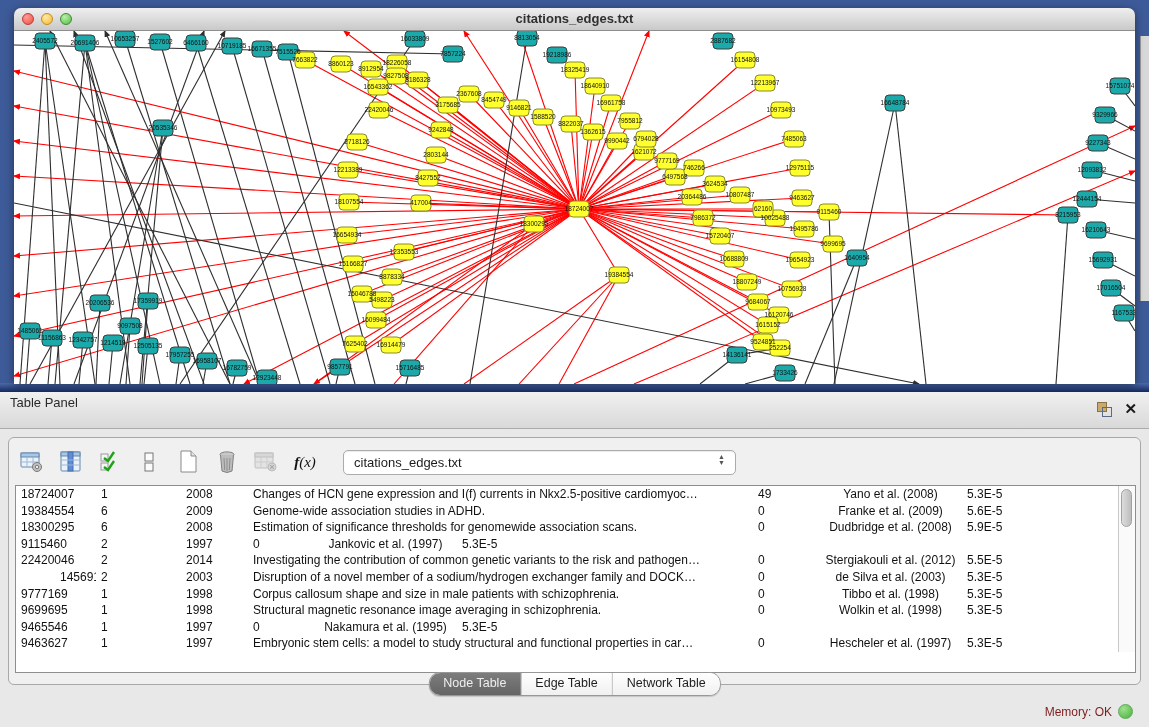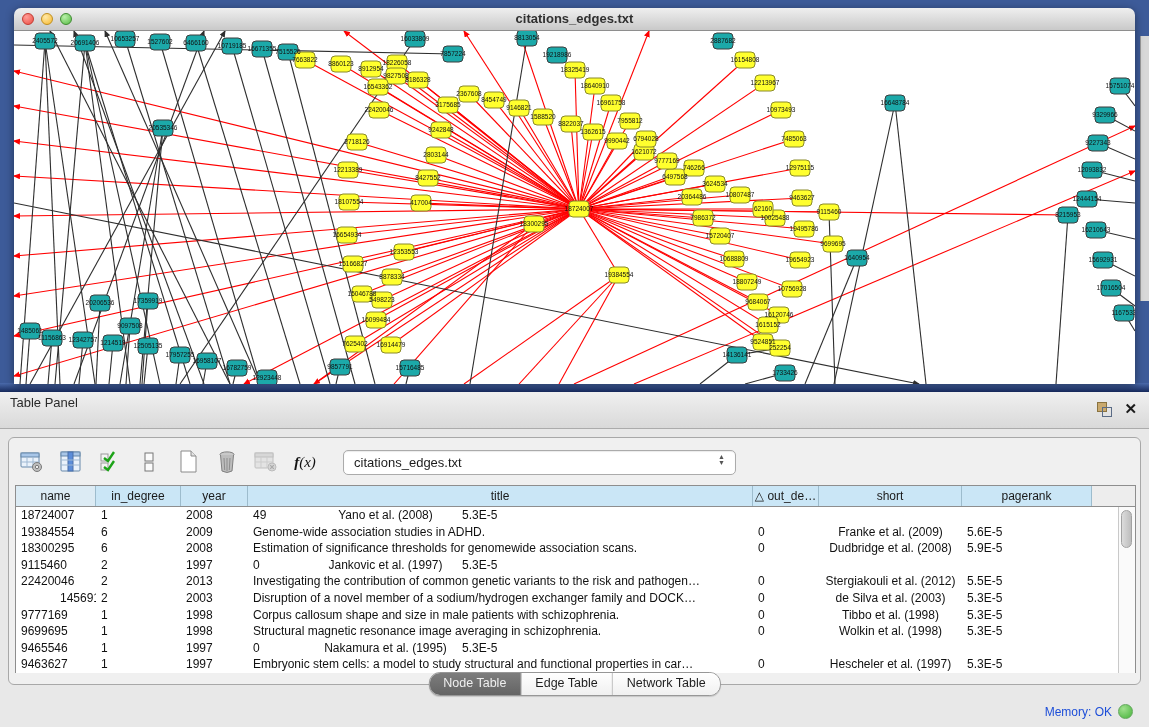--- a/index.html
+++ b/index.html
@@ -45,21 +45,21 @@
   .td.c{text-align:center;padding-left:0;}
   .vscroll{position:absolute;right:0;top:0;width:17px;height:166px;background:#FAFAFA;border-left:1px solid #C9C9C9;box-sizing:border-box;}
   .thumb{position:absolute;left:2px;top:3px;width:11px;height:38px;border-radius:6px;background:linear-gradient(90deg,#DCDCDC,#BDBDBD);border:1px solid #A2A2A2;box-sizing:border-box;}
   
   .tabs{position:absolute;left:50%;top:672px;transform:translateX(-50%);display:flex;height:22px;border:1px solid #979797;border-radius:11px;overflow:hidden;background:#fff;box-shadow:0 1px 1px rgba(0,0,0,.15);}
   .seg{padding:0 14px;font-size:12.5px;line-height:21px;color:#1e1e1e;background:linear-gradient(#FFFFFF,#F0F0F0);border-right:1px solid #B5B5B5;cursor:default;}
   .seg:last-child{border-right:none;}
   .seg.sel{background:linear-gradient(#7d7d7d,#646464);color:#EFEFEF;}
   
   .status{position:absolute;right:16px;top:704px;display:flex;align-items:center;gap:6px;}
-  .status .txt{font-size:12px;color:#1d4ed8;}
+  .status .txt{font-size:12px;color:#7f1d1d;}
   .mem-dot{width:15px;height:15px;border-radius:50%;background:radial-gradient(circle at 35% 30%,#9fe08d,#46B33A);border:1px solid #61A75B;box-sizing:border-box;}
   .ic-fx{font-family:"Liberation Serif",serif;font-size:15px;color:#111;font-style:italic;}
 </style>
 </head>
 <body>
 
 <div id="app">
 
   <div class="desktop"></div>
   <div class="desktop-bottom"></div>
@@ -536,36 +536,27 @@
           </svg>
       </div>
       <div class="tool ic-fx"><b>f</b>(x)</div>
       <div class="combo">
         <div class="val">citations_edges.txt</div>
         <div class="stepper">▲<br>▼</div>
       </div>
     </div>
 
     <div class="table">
-      <div class="thead">
-          <div class="th first" style="width: 80px;">name</div>
-          <div class="th" style="width: 85px;">in_degree</div>
-          <div class="th" style="width: 67px;">year</div>
-          <div class="th" style="width: 505px;">title</div>
-          <div class="th" style="width: 66px;">△ out_de…</div>
-          <div class="th" style="width: 143px;">short</div>
-          <div class="th" style="width: 130px;">pagerank</div>
-          <div class="th fill"></div>
-        </div>
       <div class="tbody">
         <div id="rows-holder">
             <div class="tr">
               <div class="td" style="width: 80px;">18724007</div>
               <div class="td" style="width: 85px;">1</div>
               <div class="td" style="width: 67px;">2008</div>
+              <div class="td" style="width: 505px;">Changes of HCN gene expression and I(f) currents in Nkx2.5-positive cardiomyoc…</div>
               <div class="td" style="width: 66px;">49</div>
               <div class="td c" style="width: 143px;">Yano et al. (2008)</div>
               <div class="td" style="width: 130px;">5.3E-5</div>
             </div>
             <div class="tr">
               <div class="td" style="width: 80px;">19384554</div>
               <div class="td" style="width: 85px;">6</div>
               <div class="td" style="width: 67px;">2009</div>
               <div class="td" style="width: 505px;">Genome-wide association studies in ADHD.</div>
               <div class="td" style="width: 66px;">0</div>
@@ -585,21 +576,21 @@
               <div class="td" style="width: 80px;">9115460</div>
               <div class="td" style="width: 85px;">2</div>
               <div class="td" style="width: 67px;">1997</div>
               <div class="td" style="width: 66px;">0</div>
               <div class="td c" style="width: 143px;">Jankovic et al. (1997)</div>
               <div class="td" style="width: 130px;">5.3E-5</div>
             </div>
             <div class="tr">
               <div class="td" style="width: 80px;">22420046</div>
               <div class="td" style="width: 85px;">2</div>
-              <div class="td" style="width: 67px;">2013</div>
+              <div class="td" style="width: 67px;">2014</div>
               <div class="td" style="width: 505px;">Investigating the contribution of common genetic variants to the risk and pathogen…</div>
               <div class="td" style="width: 66px;">0</div>
               <div class="td c" style="width: 143px;">Stergiakouli et al. (2012)</div>
               <div class="td" style="width: 130px;">5.5E-5</div>
             </div>
             <div class="tr">
               <div class="td" style="width: 80px; padding-left: 44px;">14569117</div>
               <div class="td" style="width: 85px;">2</div>
               <div class="td" style="width: 67px;">2003</div>
               <div class="td" style="width: 505px;">Disruption of a novel member of a sodium/hydrogen exchanger family and DOCK…</div>

